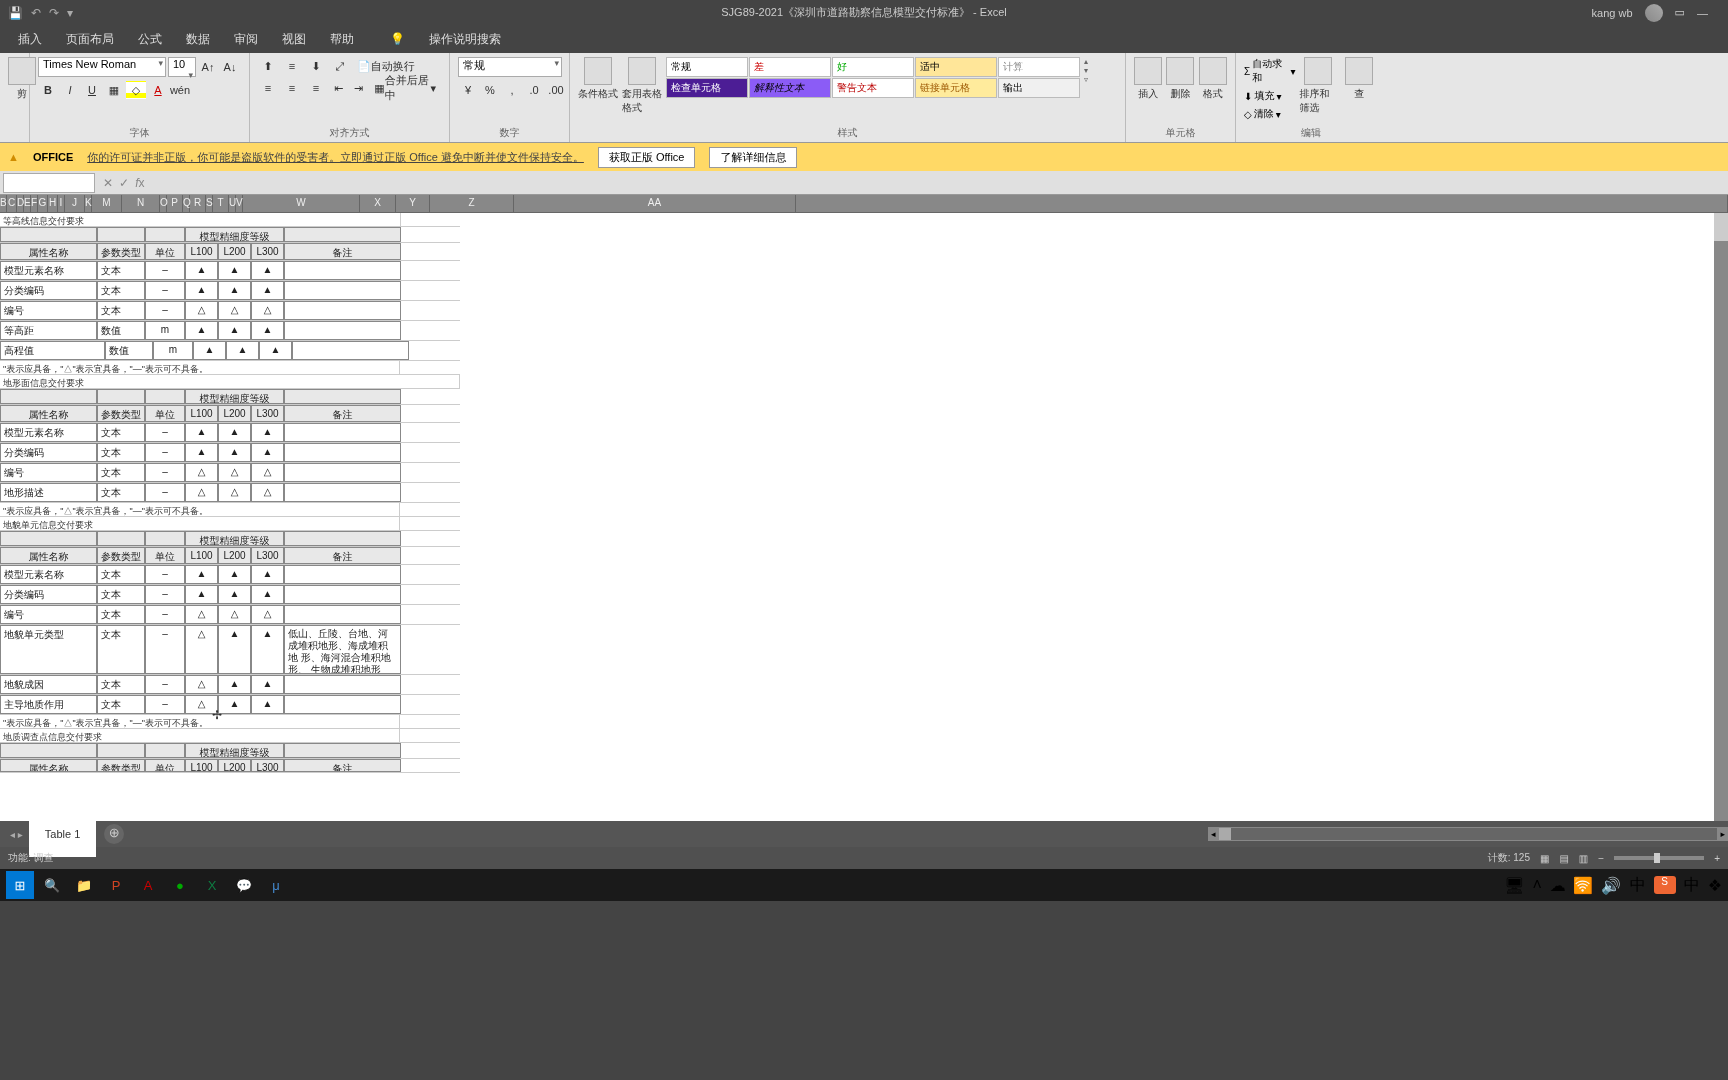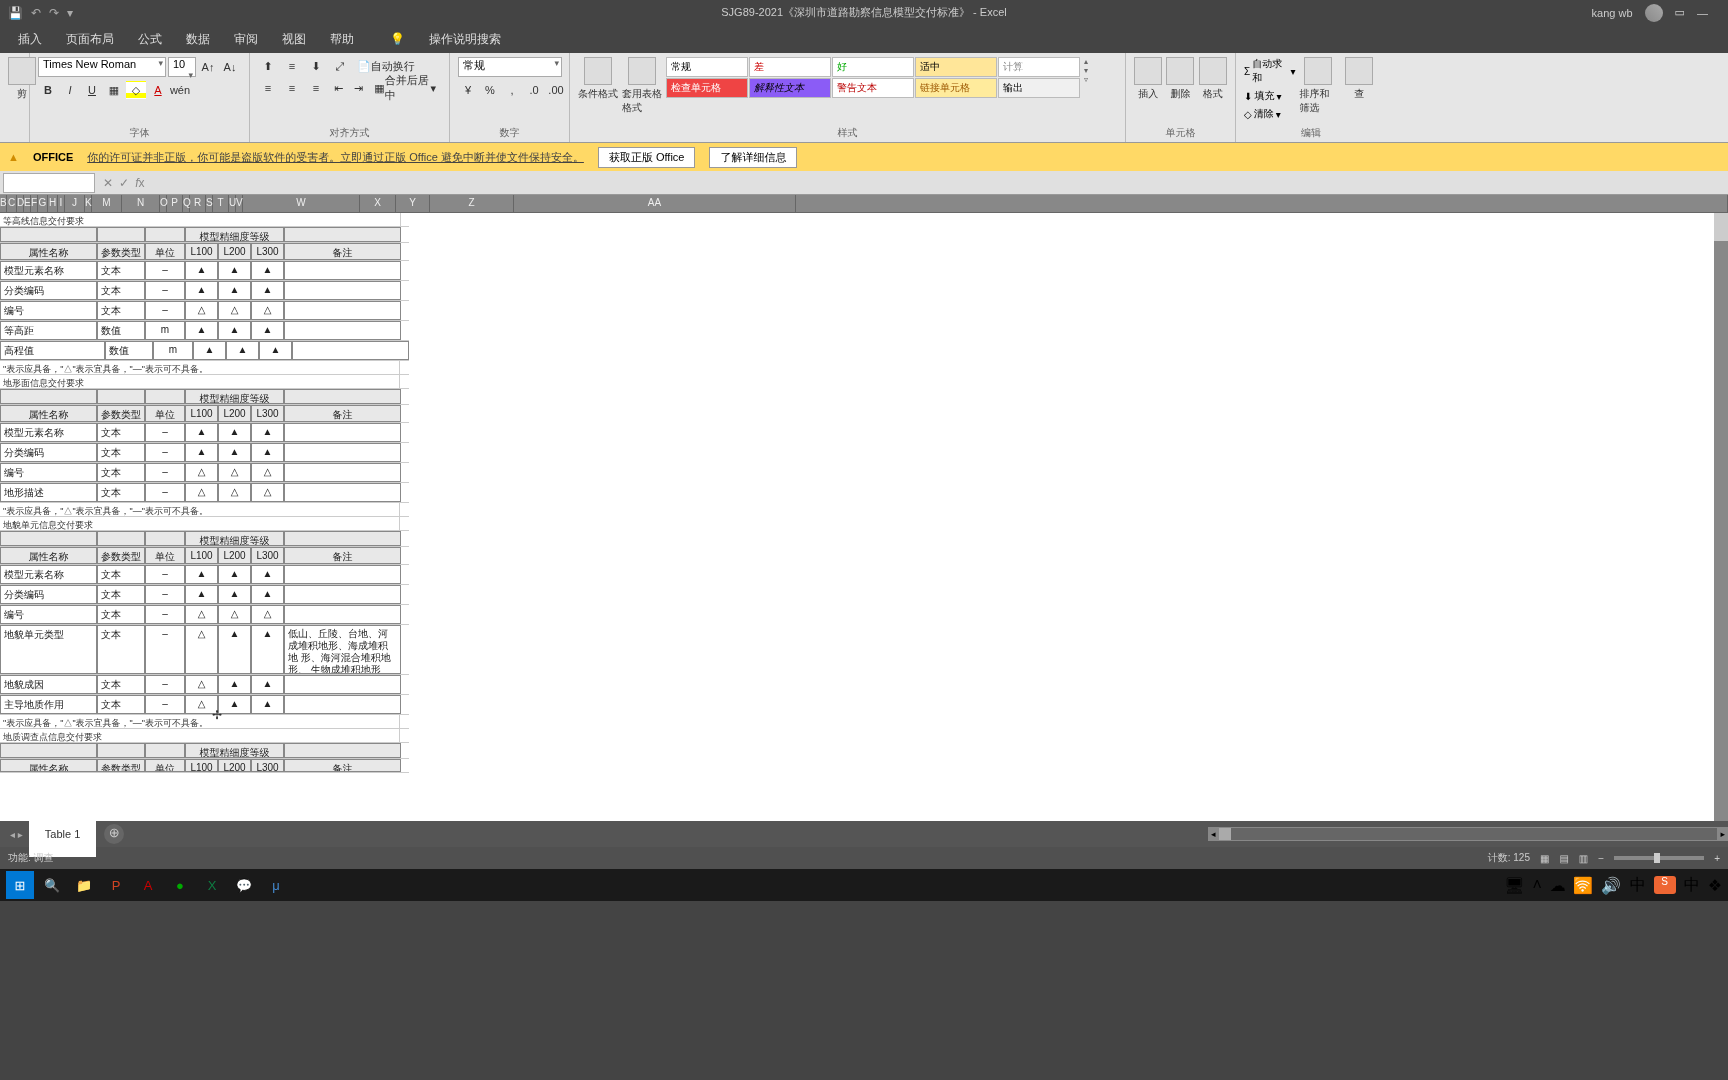--- a/index.html
+++ b/index.html
@@ -26,21 +26,21 @@
 .big-btn{display:flex;flex-direction:column;align-items:center;width:40px;font-size:10px;color:#333;gap:2px}
 .big-icon{width:28px;height:28px;background:#ddd;border:1px solid #aaa}
 .styles-gallery{display:flex;flex-direction:column;gap:1px}
 .style-row{display:flex;gap:1px}
 .style-cell{width:82px;height:20px;font-size:10px;padding:2px 4px;border:1px solid #bbb}
 .sc-normal{background:#fff}
 .sc-bad{background:#fff;color:#c00}
 .sc-good{background:#fff;color:#0a0}
 .sc-neutral{background:#ffe699}
 .sc-calc{background:#fff;color:#888}
-.sc-check{background:#ef4444;color:#fff}
+.sc-check{background:#4c1d95;color:#fff}
 .sc-expl{background:#8b5cf6;font-style:italic}
 .sc-warn{background:#fff;color:#b00}
 .sc-link{background:#ffeb9c;color:#9c5700}
 .sc-output{background:#f0f0f0}
 .scroll-arrows{width:14px;display:flex;flex-direction:column;justify-content:space-between;font-size:8px;color:#666}
 .warning-bar{height:28px;background:#ffd966;display:flex;align-items:center;padding:0 8px;gap:14px;font-size:11px}
 .warn-icon{color:#d08c00}
 .warn-text{text-decoration:underline;color:#444}
 .warn-btn{background:#fff;border:1px solid #999;padding:2px 10px;font-size:11px}
 .fx-bar{height:24px;background:#e0e0e0;display:flex;align-items:center;border-bottom:1px solid #999}
@@ -368,21 +368,21 @@
         <div class="cell data-border" style="width: 40px; text-align: center;">m</div>
         <div class="cell data-border tri" style="width: 33px; text-align: center;">▲</div>
         <div class="cell data-border tri" style="width: 33px; text-align: center;">▲</div>
         <div class="cell data-border tri" style="width: 33px; text-align: center;">▲</div>
         <div class="cell data-border long-text" style="width: 117px;"></div>
       </div>
       <div class="row" style="height: 14px;">
         <div class="cell note-text" style="width: 400px;">"表示应具备，"△"表示宜具备，"—"表示可不具备。</div>
       </div>
       <div class="row" style="height: 14px;">
-        <div class="cell note-text" style="width: 400px;">地形面信息交付要求</div>
+        <div class="cell note-text" style="width: 460px;">地形面信息交付要求</div>
       </div>
       <div class="row" style="height: 16px;">
         <div class="cell hdr-cell" style="width: 97px;"></div>
         <div class="cell hdr-cell" style="width: 48px;"></div>
         <div class="cell hdr-cell" style="width: 40px;"></div>
         <div class="cell hdr-cell" style="width: 99px; text-align: center;">模型精细度等级</div>
         <div class="cell hdr-cell" style="width: 117px;"></div>
       </div>
       <div class="row" style="height: 18px;">
         <div class="cell hdr-cell" style="width: 97px; text-align: center;">属性名称</div>

